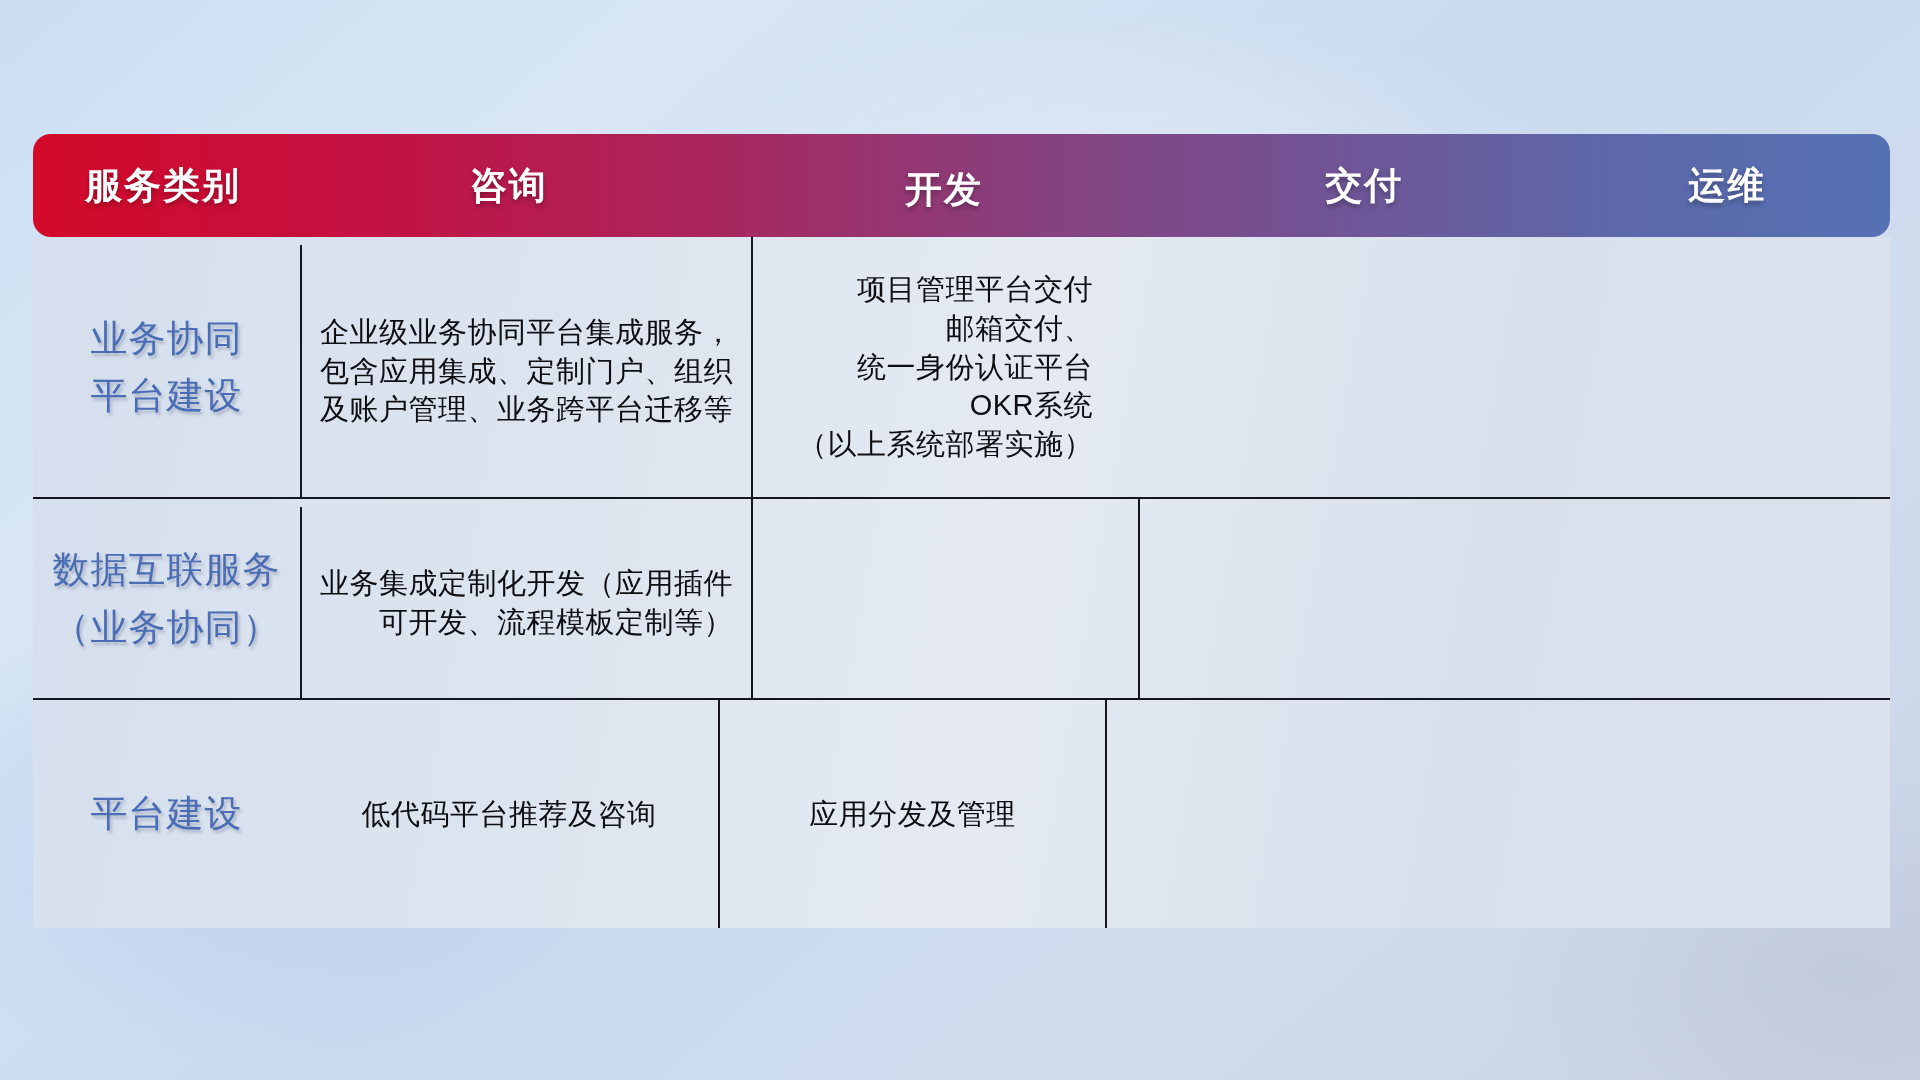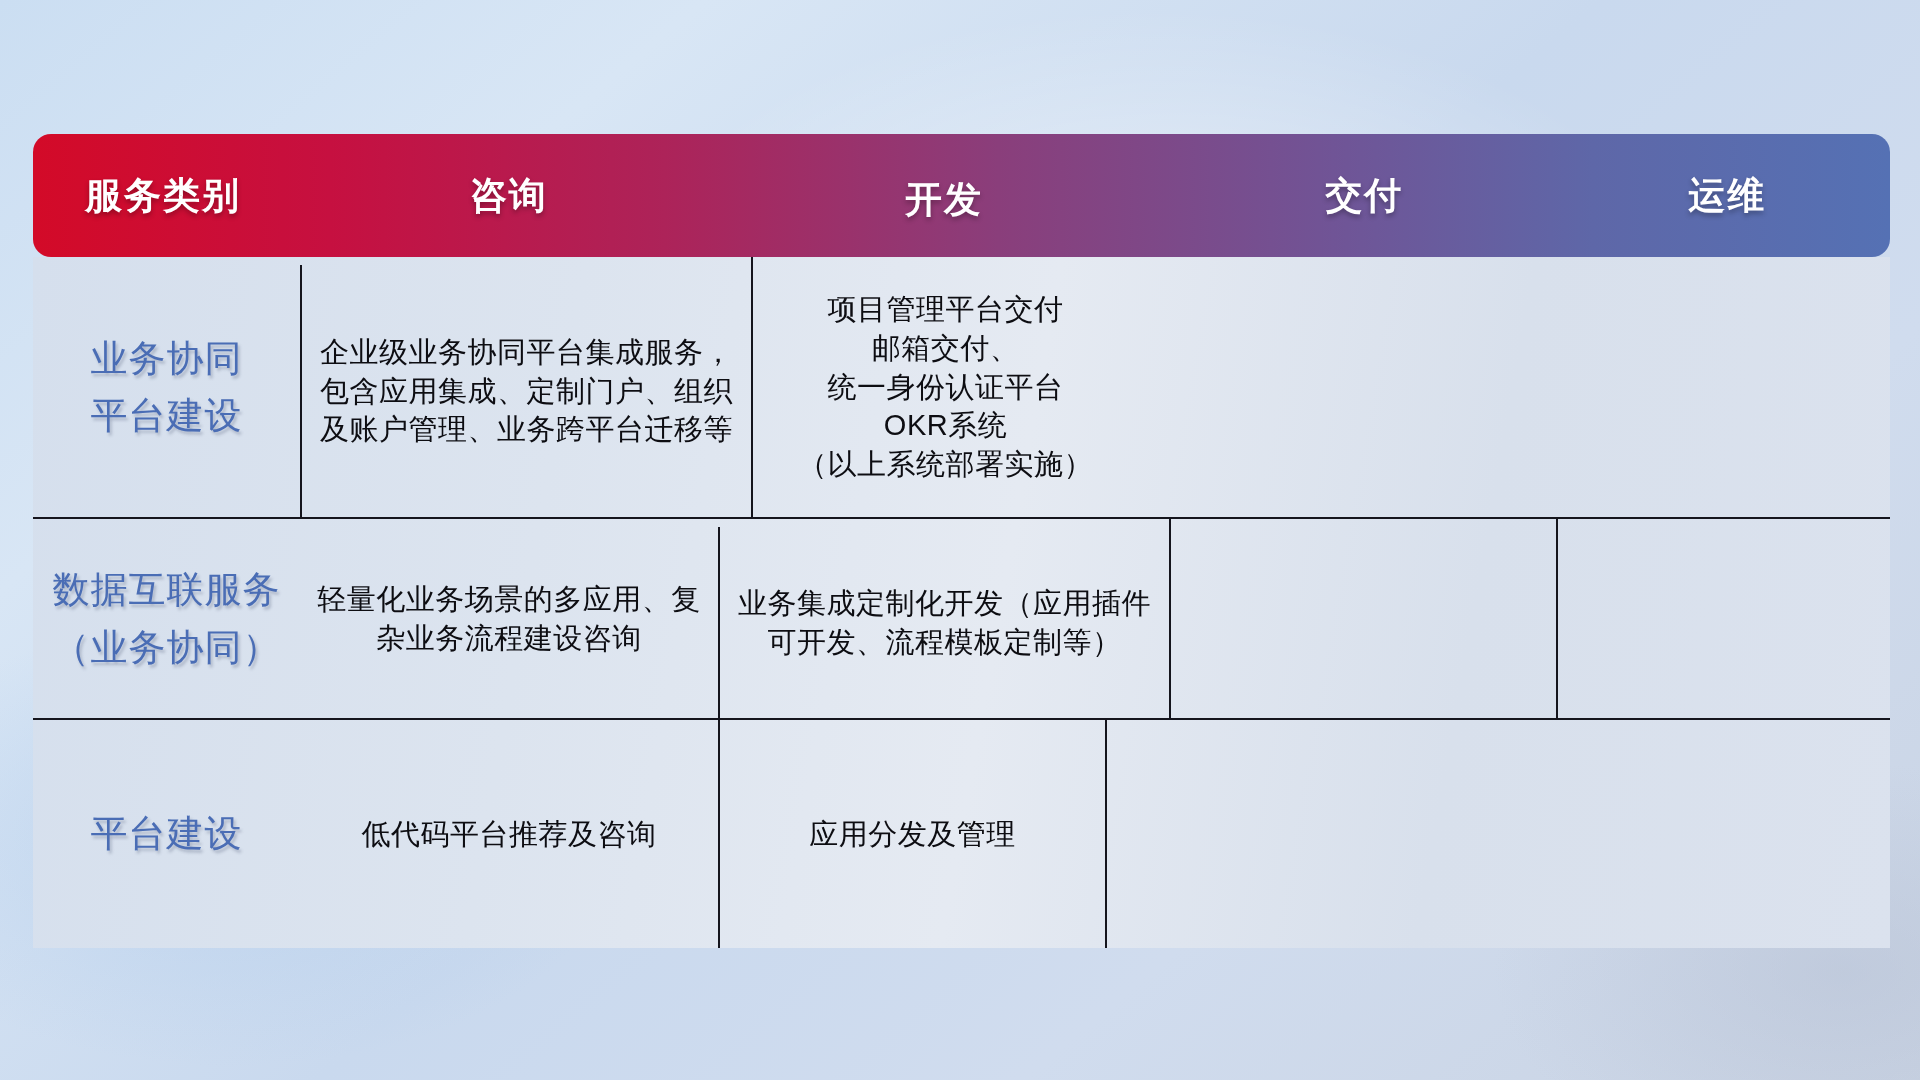--- a/index.html
+++ b/index.html
@@ -19,21 +19,21 @@
       linear-gradient(140deg, #cbdef2 0%, #d8e6f5 22%, #c9d9ee 50%, #d0dcee 72%, #c9d3e3 100%);
   }
   .service-table {
     position: absolute;
     left: 33px;
     top: 134px;
     width: 1857px;
   }
   .thead {
     display: flex;
-    height: 123px;
+    height: 103px;
     border-radius: 18px;
     background: linear-gradient(90deg,
       #d30a28 0%, #c61040 16%, #ad2359 34%,
       #8a3e7b 52%, #705496 70%, #5e67a8 84%, #5571b4 100%);
     gap: 12px;
   }
   .th {
     display: flex;
     align-items: center;
     justify-content: center;
@@ -49,21 +49,21 @@
   }
   .tr { display: flex; }
   .tr + .tr { border-top: 2px solid #15151d; }
   .r1 { height: 260px; }
   .r2 { height: 201px; }
   .r3 { height: 230px; }
   .td {
     display: flex;
     align-items: center;
     justify-content: center;
-    text-align: center;
+    text-align: right;
     white-space: pre-line;
     color: #0d0d12;
     font-size: 29px;
     line-height: 1.34;
     letter-spacing: 0.5px;
     padding: 6px 8px;
   }
   .c1 { width: 267px; }
   .c2 { width: 418px; }
   .c3 { width: 451px; margin-top: 8px; }
@@ -104,22 +104,20 @@
         <div class="td c4">项目管理平台交付
 邮箱交付、
 统一身份认证平台
 OKR系统
 （以上系统部署实施）</div>
       </div>
 
       <div class="tr r2">
         <div class="td c1 cat">数据互联服务
 （业务协同）</div>
-        <div class="td c2">轻量化业务场景的多应用、复
-杂业务流程建设咨询</div>
         <div class="td c3">业务集成定制化开发（应用插件
 可开发、流程模板定制等）</div>
         <div class="td c4"></div>
         <div class="td c5"></div>
       </div>
 
       <div class="tr r3">
         <div class="td c1 cat">平台建设</div>
         <div class="td c2">低代码平台推荐及咨询</div>
         <div class="td c4">应用分发及管理</div>

